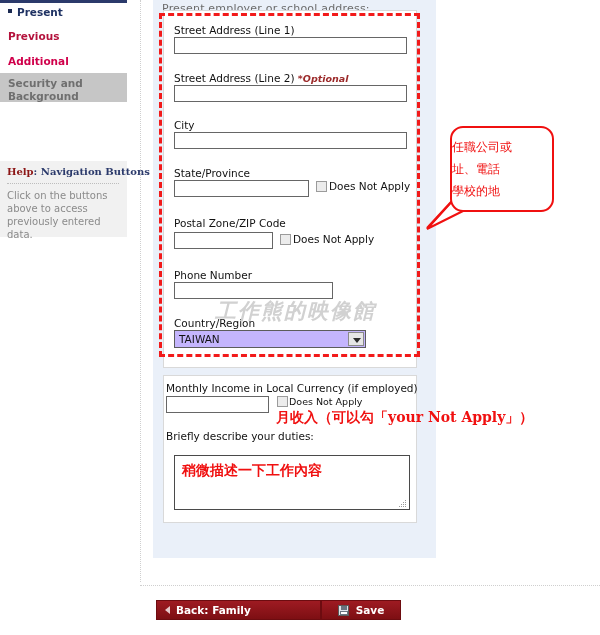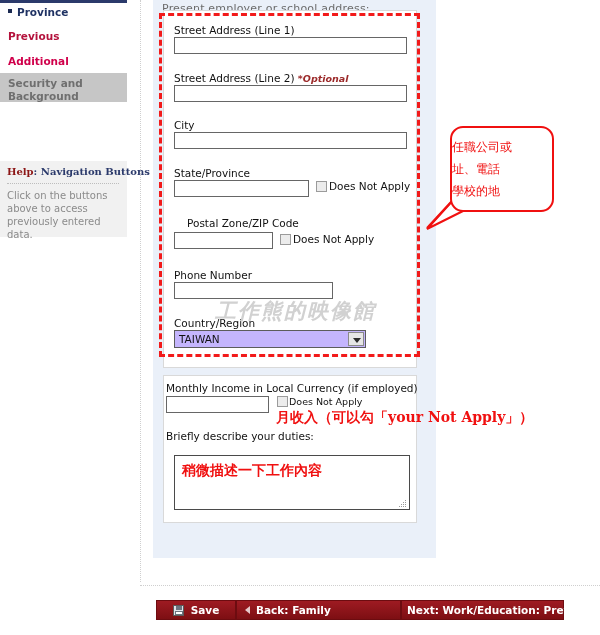--- a/index.html
+++ b/index.html
@@ -86,21 +86,21 @@
   .save-ico:after{content:"";position:absolute;left:1px;bottom:0;width:8px;height:4px;background:#ffffff;border:1px solid #6b7480;box-sizing:border-box;}
 </style>
 </head>
 <body>
 
 <div id="sidebar">
   <div id="nav-topbar"></div>
 
   <div class="nav-item nav-present">
     <span class="bullet"></span>
-    <span>Province</span>
+    <span>Present</span>
   </div>
 
   <div class="nav-item nav-previous">
     <span>Previous</span>
   </div>
 
   <div class="nav-item nav-additional">
     <span>Additional</span>
   </div>
 
@@ -131,21 +131,21 @@
 <div class="txtbox" style="left:174px;top:85px;width:233px;"></div>
 
 <div class="fld-label" style="left:174px;top:119px;">City</div>
 <div class="txtbox" style="left:174px;top:132px;width:233px;"></div>
 
 <div class="fld-label" style="left:174px;top:167px;">State/Province</div>
 <div class="txtbox" style="left:174px;top:180px;width:135px;"></div>
 <div class="cbx" style="left:316px;top:181px;"></div>
 <div class="dna" style="left:329px;top:180px;">Does Not Apply</div>
 
-<div class="fld-label" style="left:174px;top:217px;margin-left:13px;">Postal Zone/ZIP Code</div>
+<div class="fld-label" style="left:174px;top:217px;">Postal Zone/ZIP Code</div>
 <div class="txtbox" style="left:174px;top:232px;width:99px;"></div>
 <div class="cbx" style="left:280px;top:234px;"></div>
 <div class="dna" style="left:293px;top:233px;">Does Not Apply</div>
 
 <div class="fld-label" style="left:174px;top:269px;">Phone Number</div>
 <div class="txtbox" style="left:174px;top:282px;width:159px;"></div>
 
 <div class="fld-label" style="left:174px;top:317px;">Country/Region</div>
 <div id="country-sel">
   <div class="val">TAIWAN</div>
@@ -187,25 +187,21 @@
 <div id="bubble">
   <div class="btxt">
     <div>任職公司或</div>
     <div>址、電話</div>
     <div>學校的地</div>
   </div>
 </div>
 
 <div id="bottom-sep"></div>
 <div id="btnbar">
+  <div class="btn" id="btn-back">
+    <span class="tri-l"></span>
+    <span>Back: Family</span>
+  </div>
   <div class="btn" id="btn-save">
     <span class="save-ico"></span>
     <span>Save</span>
   </div>
-  <div class="btn" id="btn-back">
-    <span class="tri-l"></span>
-    <span>Back: Family</span>
-  </div>
-  <div class="btn" id="btn-next">
-    <span>Next: Work/Education: Previous</span>
-
-  </div>
 </div>
 
 </body></html>

